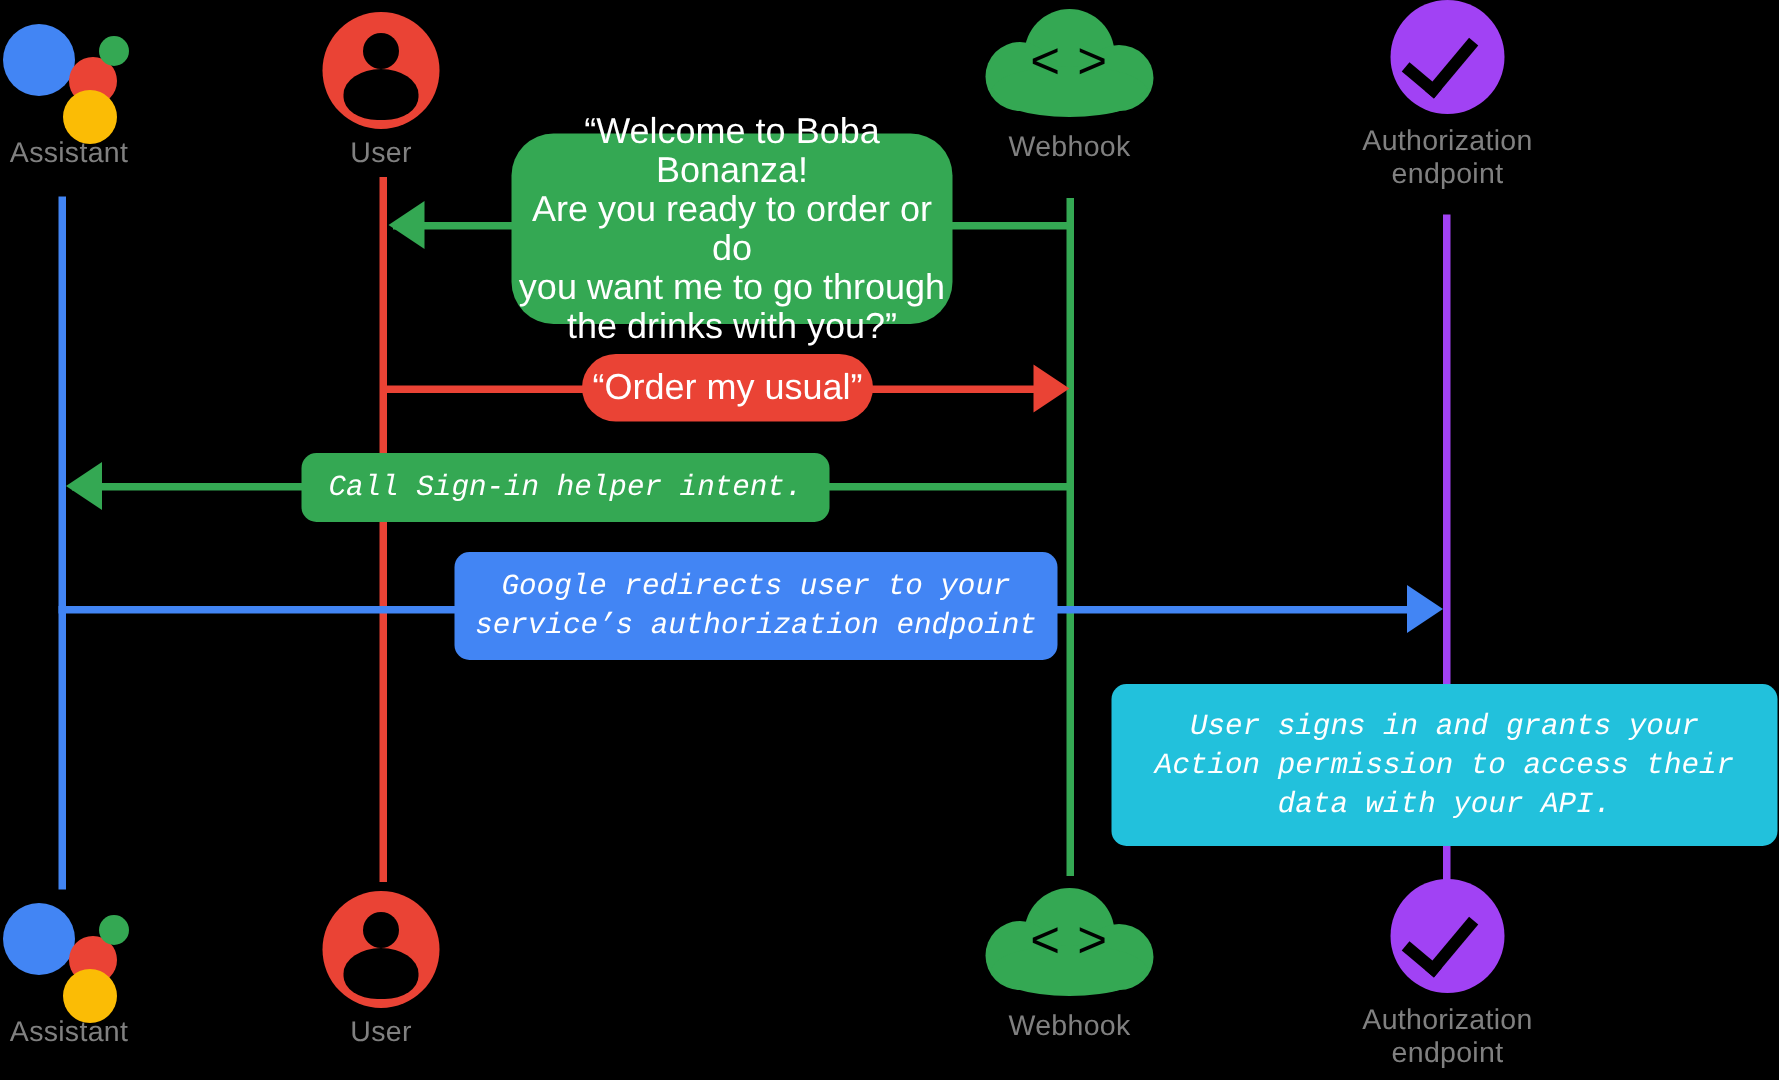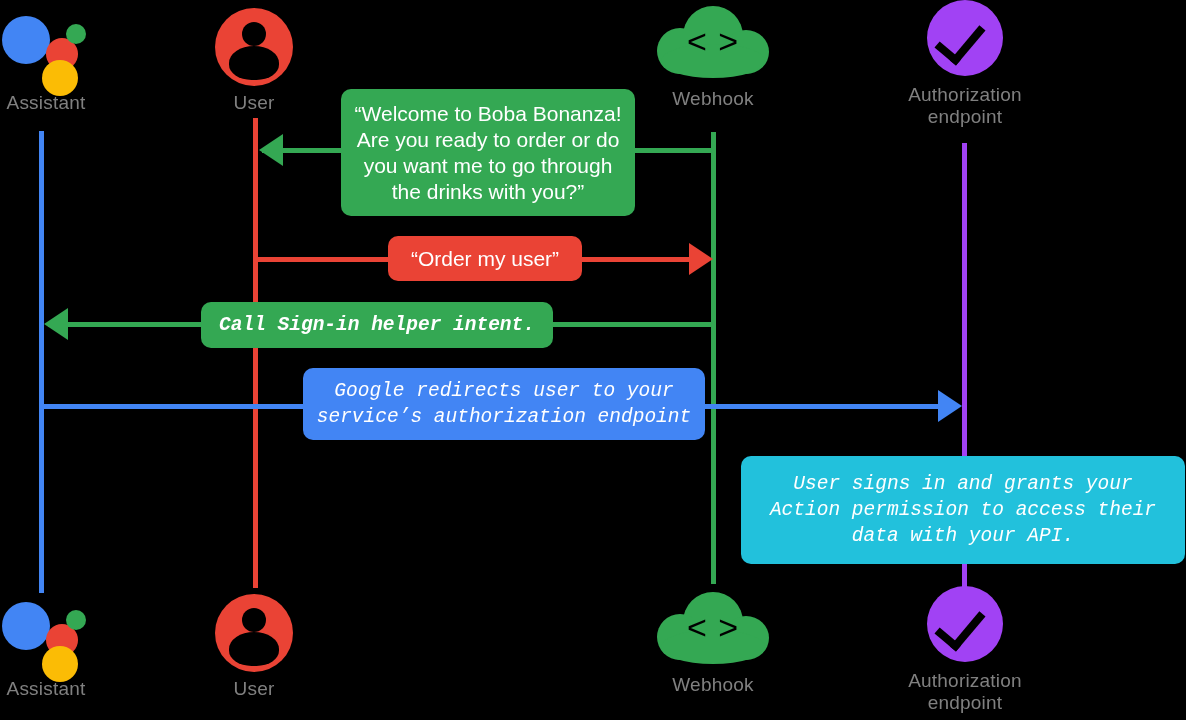--- a/index.html
+++ b/index.html
@@ -134,22 +134,23 @@
     border-radius: 10px;
     color: #ffffff;
     text-align: center;
     display: flex;
     align-items: center;
     justify-content: center;
     z-index: 6;
   }
   .bubble-sans {
     font-family: "Liberation Sans", sans-serif;
-    font-size: 21px;
+    font-size: 24px;
     line-height: 26px;
+    border-radius: 28px;
   }
   .bubble-mono {
     font-family: "Liberation Mono", monospace;
     font-style: italic;
     font-size: 19.5px;
     line-height: 26px;
     letter-spacing: 0px;
   }
   .bubble span { white-space: pre-line; display: block; }
 
@@ -257,26 +258,26 @@
   <div class="bubble bubble-sans" style="left:341px; top:89px; width:294px; height:127px; background:#34a853;">
     <span>“Welcome to Boba Bonanza!
 Are you ready to order or do
 you want me to go through
 the drinks with you?”</span>
   </div>
 
   <div class="line-h" style="left:255px; top:257px; width:440px; background:#ea4335;"></div>
   <div class="arrowhead arrow-right" style="left:689px; top:243px; border-left:24px solid #ea4335;"></div>
   <div class="bubble bubble-sans" style="left:388px; top:236px; width:194px; height:45px; background:#ea4335;">
-    <span>“Order my user”</span>
+    <span>“Order my usual”</span>
   </div>
 
   <div class="line-h" style="left:48px; top:322px; width:666px; background:#34a853;"></div>
   <div class="arrowhead arrow-left" style="left:44px; top:308px; border-right:24px solid #34a853;"></div>
-  <div class="bubble bubble-mono" style="left:201px; top:302px; width:352px; height:46px; background:#34a853;font-weight:bold;">
+  <div class="bubble bubble-mono" style="left:201px; top:302px; width:352px; height:46px; background:#34a853;">
     <span>Call Sign-in helper intent.</span>
   </div>
 
   <div class="line-h" style="left:39px; top:404px; width:906px; background:#4285f4;"></div>
   <div class="arrowhead arrow-right" style="left:938px; top:390px; border-left:24px solid #4285f4;"></div>
   <div class="bubble bubble-mono" style="left:741px; top:456px; width:444px; height:108px; background:#22c1dc;">
     <span>User signs in and grants your
 Action permission to access their
 data with your API.</span>
   </div>

